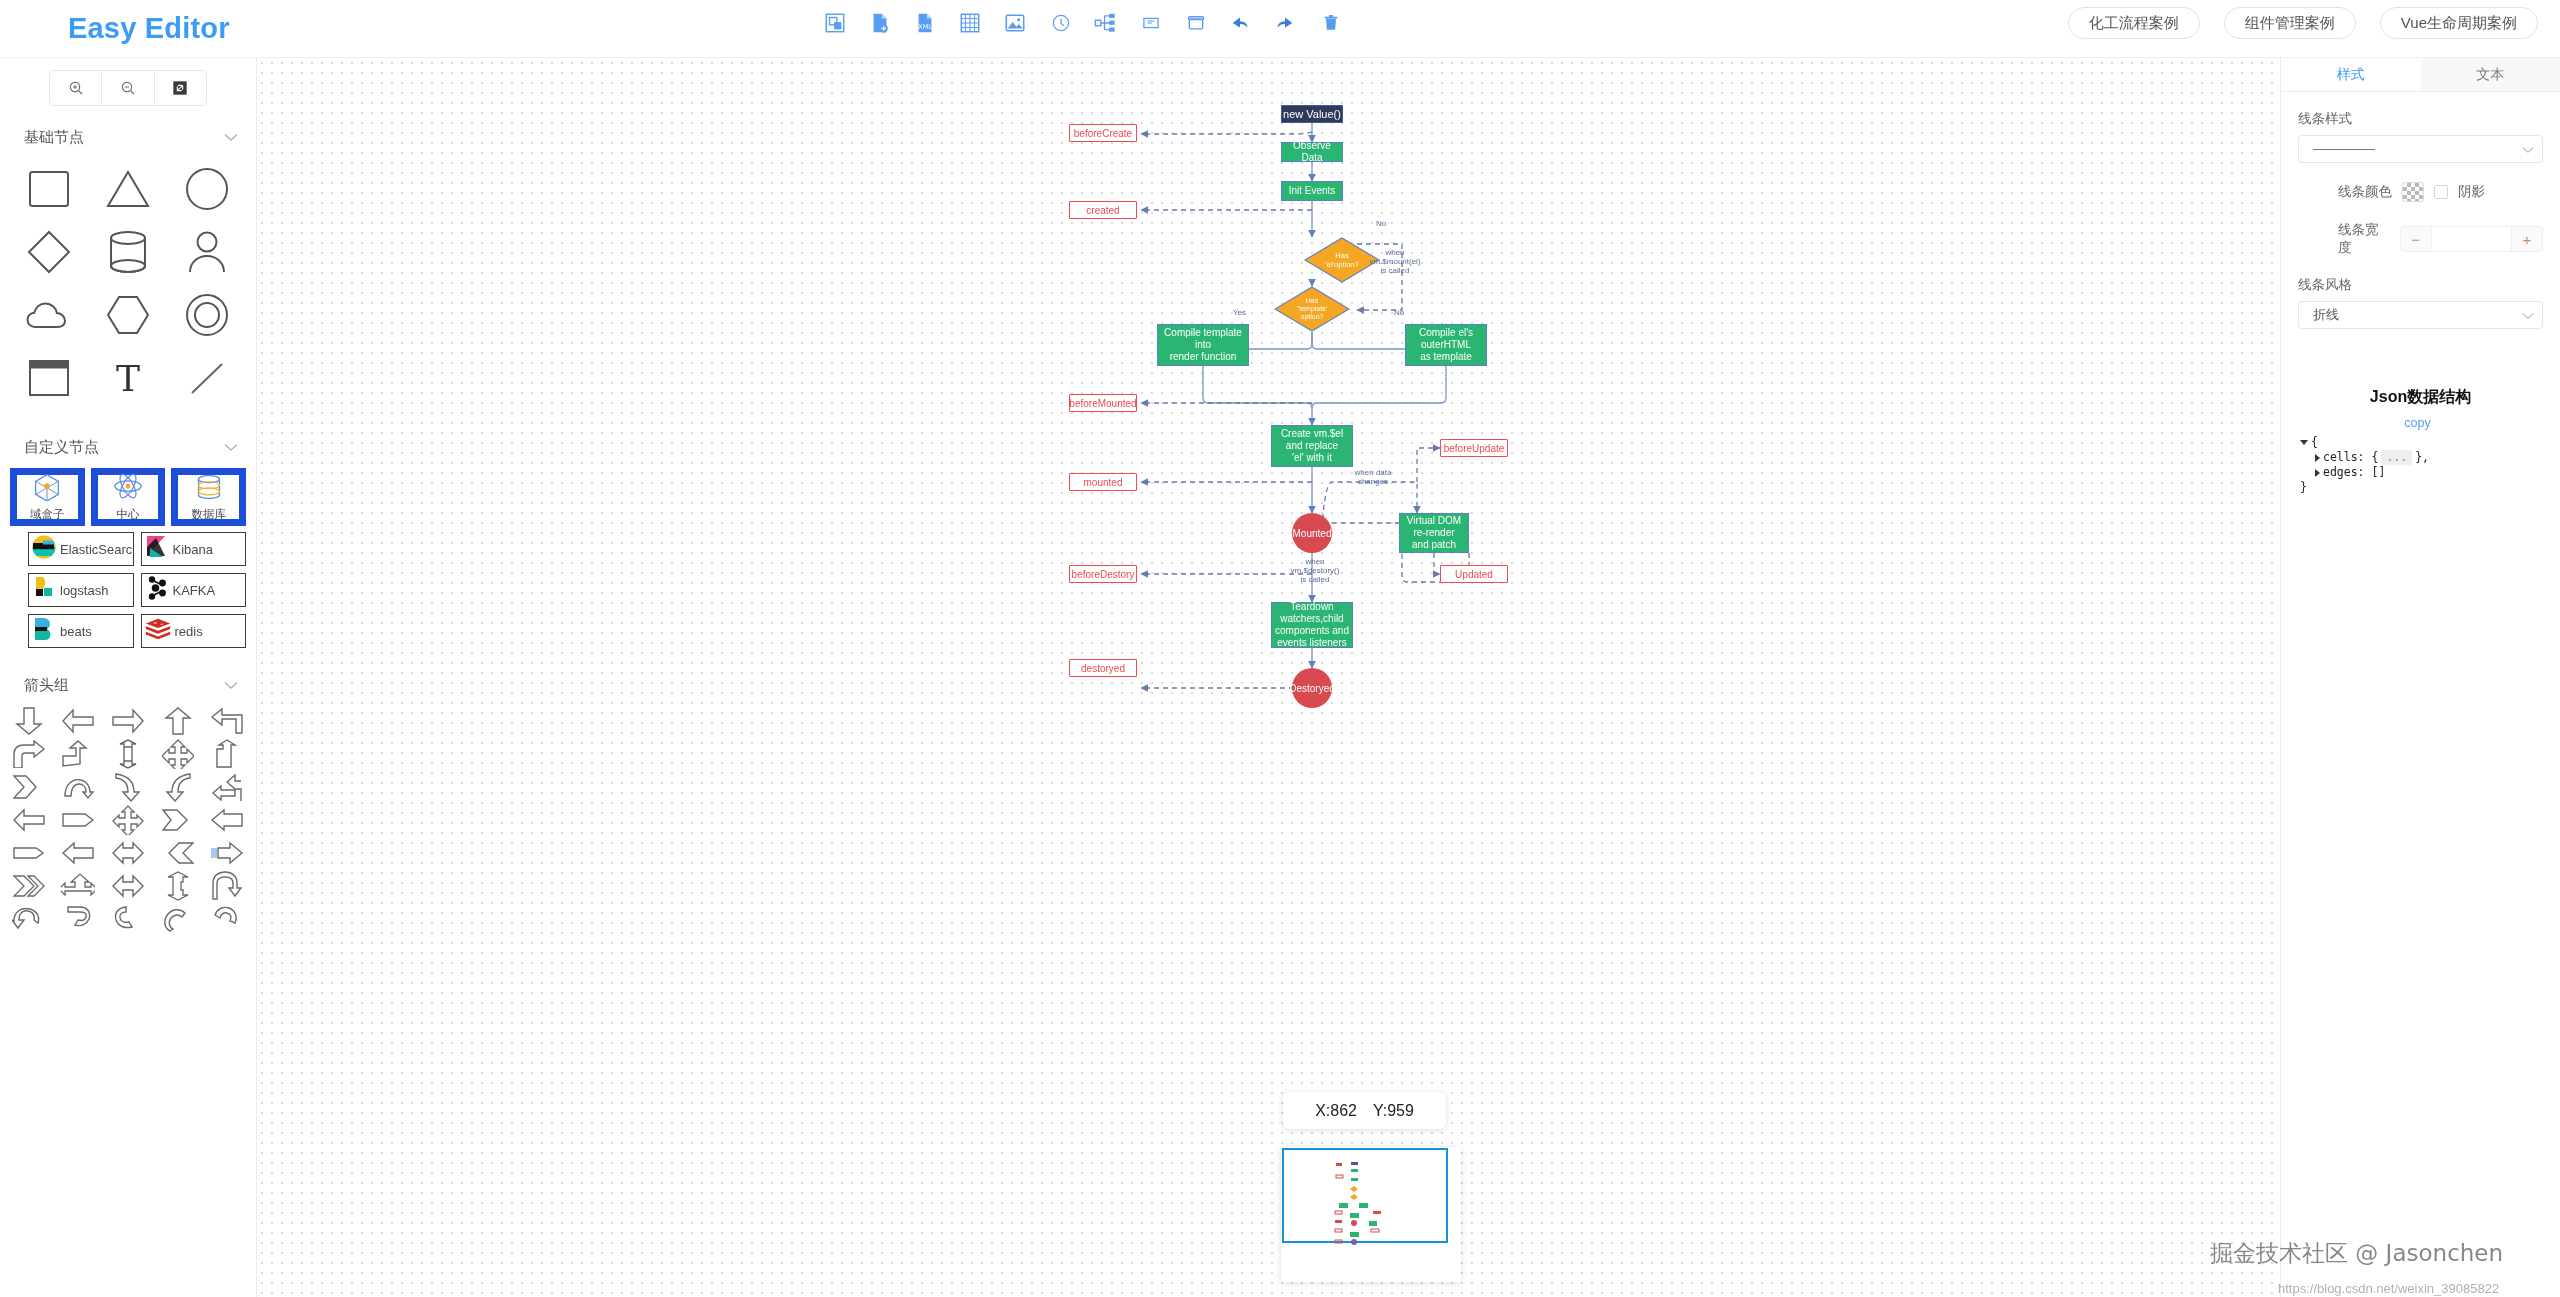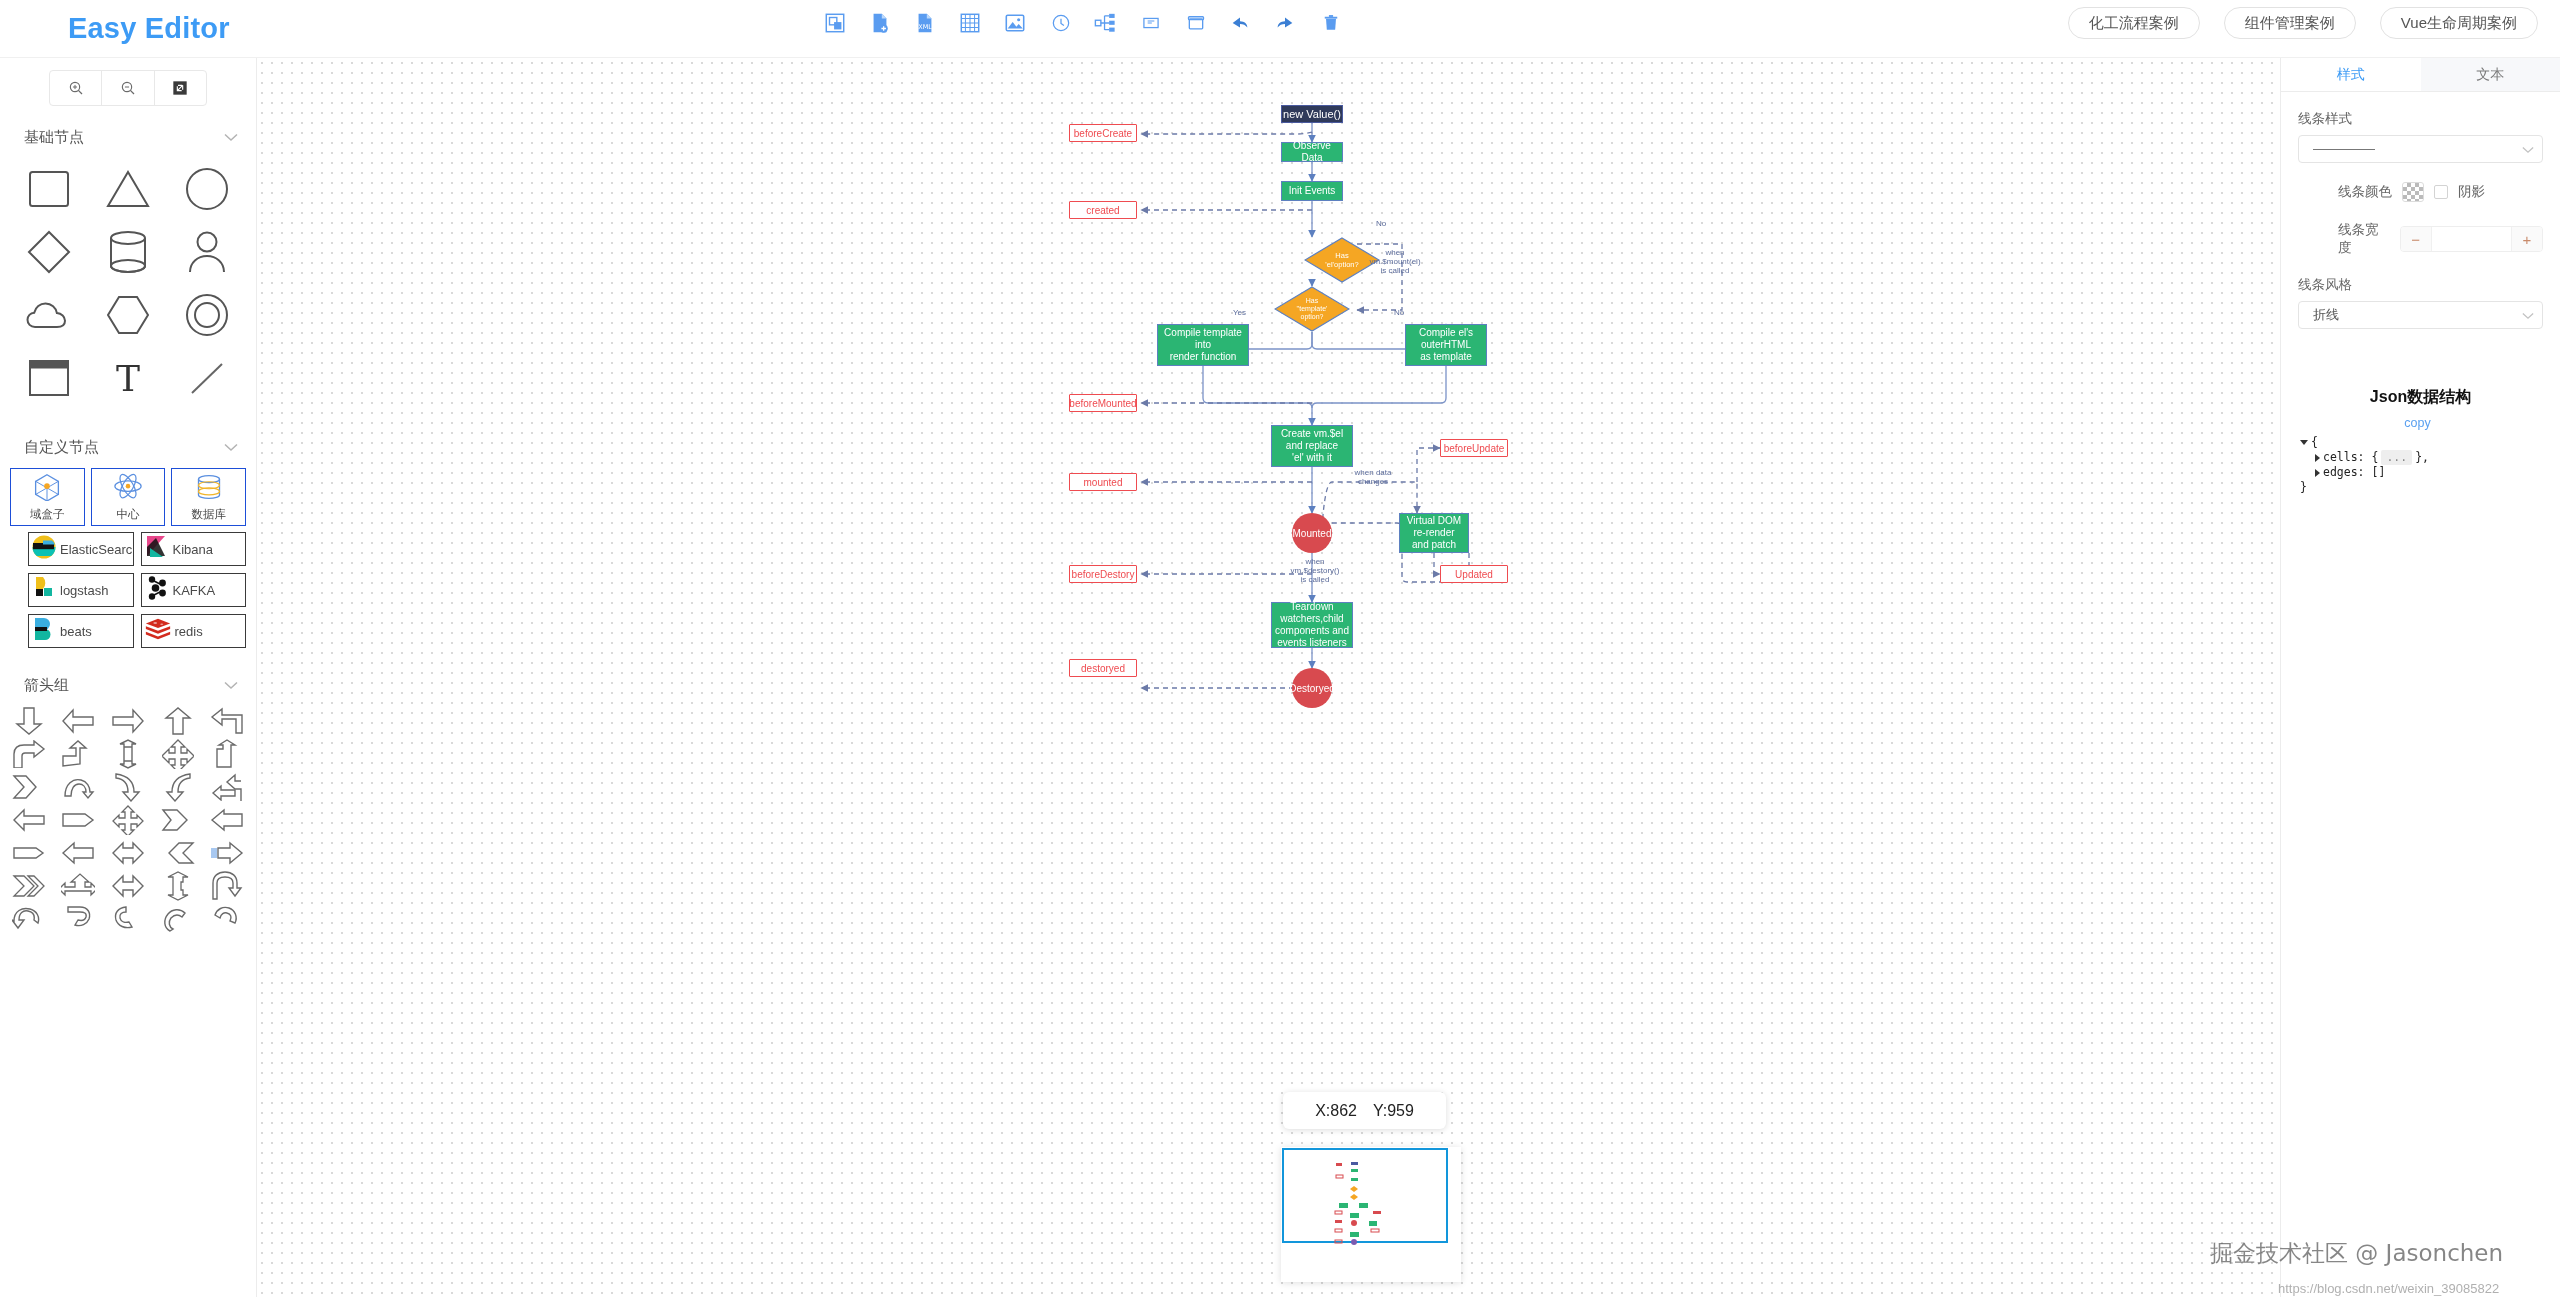--- a/index.html
+++ b/index.html
@@ -73,21 +73,21 @@
 
   .custom-grid-3 {
     display: grid; grid-template-columns: repeat(3, 1fr); gap: 6px;
     padding: 2px 10px 6px 10px;
   }
   .custom-grid-2 {
     display: grid; grid-template-columns: repeat(2, 1fr); gap: 7px;
     padding: 0 10px 6px 28px;
   }
   .cnode {
-    border: 1px solid #1d4ed8; background: #fff; cursor: grab;
+    border: 7px solid #1d4ed8; background: #fff; cursor: grab;
     display: flex; flex-direction: column; align-items: center; justify-content: center;
     height: 58px;
   }
   .cnode-lbl { font-size: 11.5px; color: #444; margin-top: 2px; }
   .cnode-wide {
     border: 1px solid #3a3a3a; background: #fff; cursor: grab;
     display: flex; flex-direction: row; align-items: center; justify-content: flex-start;
     height: 34px; padding-left: 2px; gap: 3px; overflow: hidden;
   }
   .cnode-wide .lbl { font-size: 13px; color: #4a4a4a; white-space: nowrap; }

